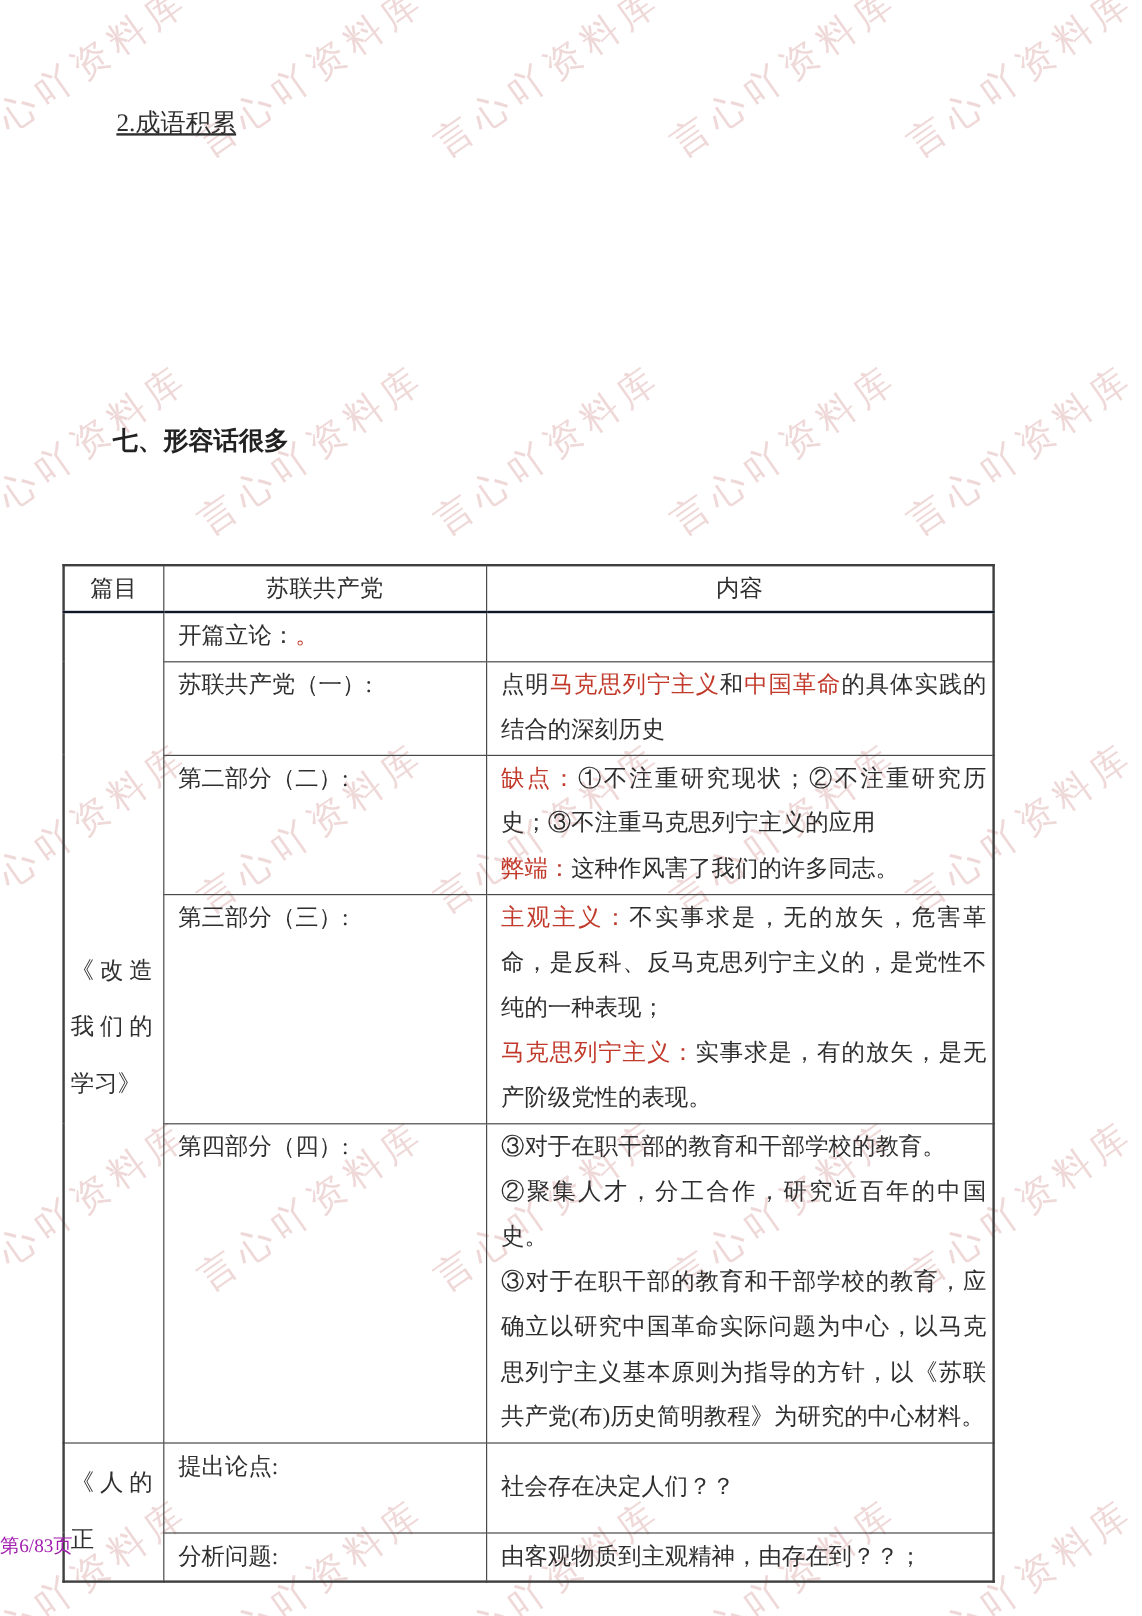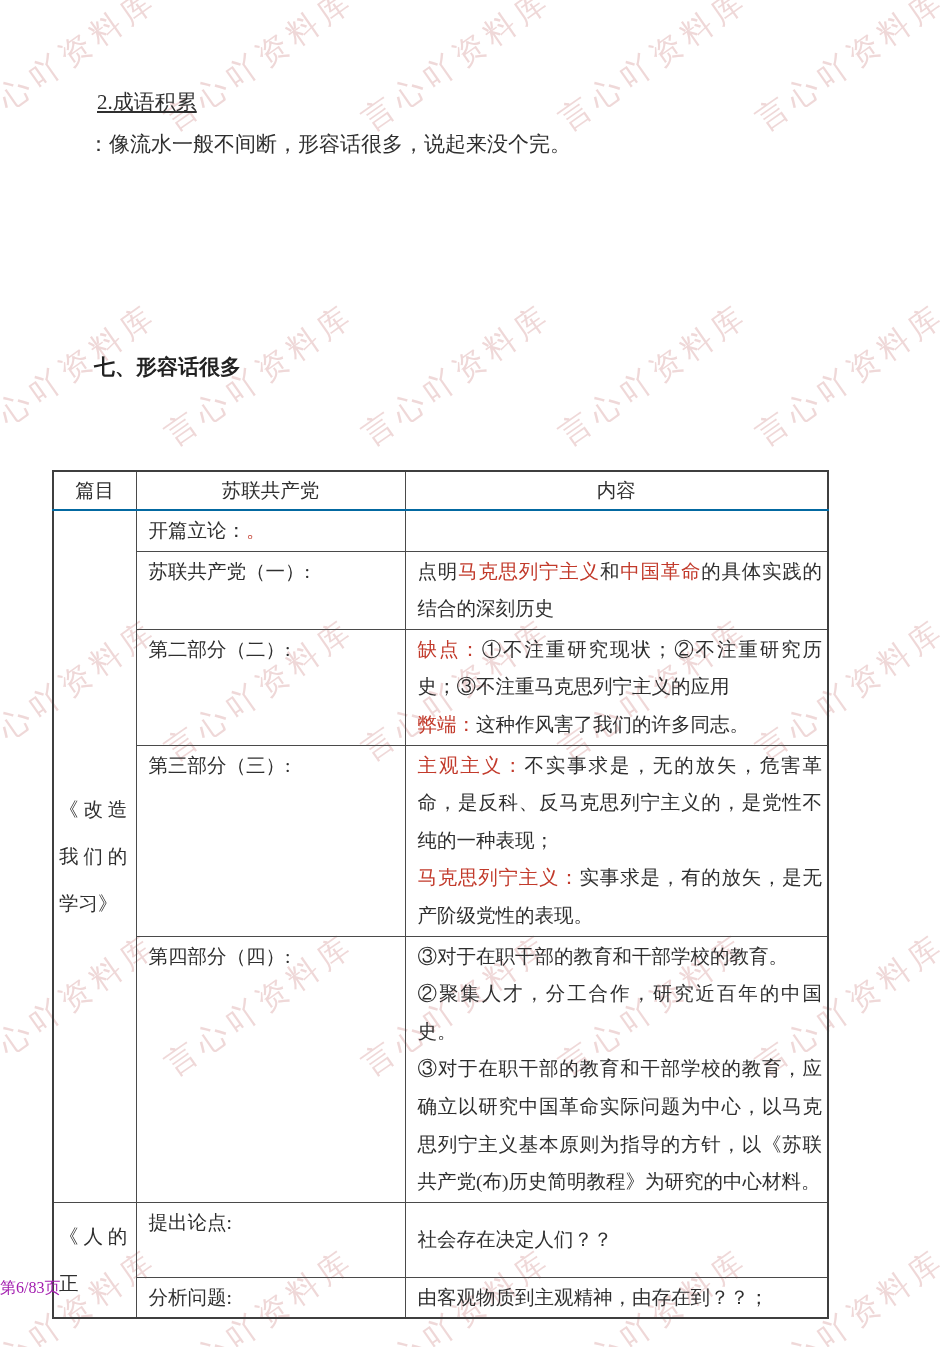--- a/index.html
+++ b/index.html
@@ -42,21 +42,21 @@
     border:1px solid #4a4a4a;
     padding:1px 4px 1px 12px;
     vertical-align:top;
     font-weight:400;
     line-height:37.6px;
   }
   .doc-table{border:2px solid #3f3f3f;}
   .doc-table thead th{
     height:33px;vertical-align:middle;
     line-height:normal;padding:2px;
-    border-bottom:2px solid #0369a1;
+    border-bottom:2px solid #0f172a;
   }
   td.cell-title{
     vertical-align:middle;
     line-height:47px;padding:2px 3px 2px 5px;
     white-space:nowrap;overflow:hidden;
   }
   td.cell-content{text-align:justify;padding-right:5px;}
   td.vmid{vertical-align:middle;}
   .red{color:var(--red,#c23a2b);}
   
@@ -92,21 +92,20 @@
       <div class="wm" style="left: 654px; top: 1005px;">言心吖资料库</div>
       <div class="wm" style="left: 851px; top: 1005px;">言心吖资料库</div>
       <div class="wm" style="left: 63px; top: 1320px;">言心吖资料库</div>
       <div class="wm" style="left: 260px; top: 1320px;">言心吖资料库</div>
       <div class="wm" style="left: 457px; top: 1320px;">言心吖资料库</div>
       <div class="wm" style="left: 654px; top: 1320px;">言心吖资料库</div>
       <div class="wm" style="left: 851px; top: 1320px;">言心吖资料库</div>
     </div>
 
   <div class="abs intro-heading">2.成语积累</div>
-  <div class="abs intro-line">：像流水一般不间断，形容话很多，说起来没个完。</div>
   <div class="abs section-heading">七、形容话很多</div>
 
   <table class="doc-table">
     <colgroup>
       <col style="width:83px">
       <col style="width:269px">
       <col style="width:423px">
     </colgroup>
     <thead>
       <tr>

